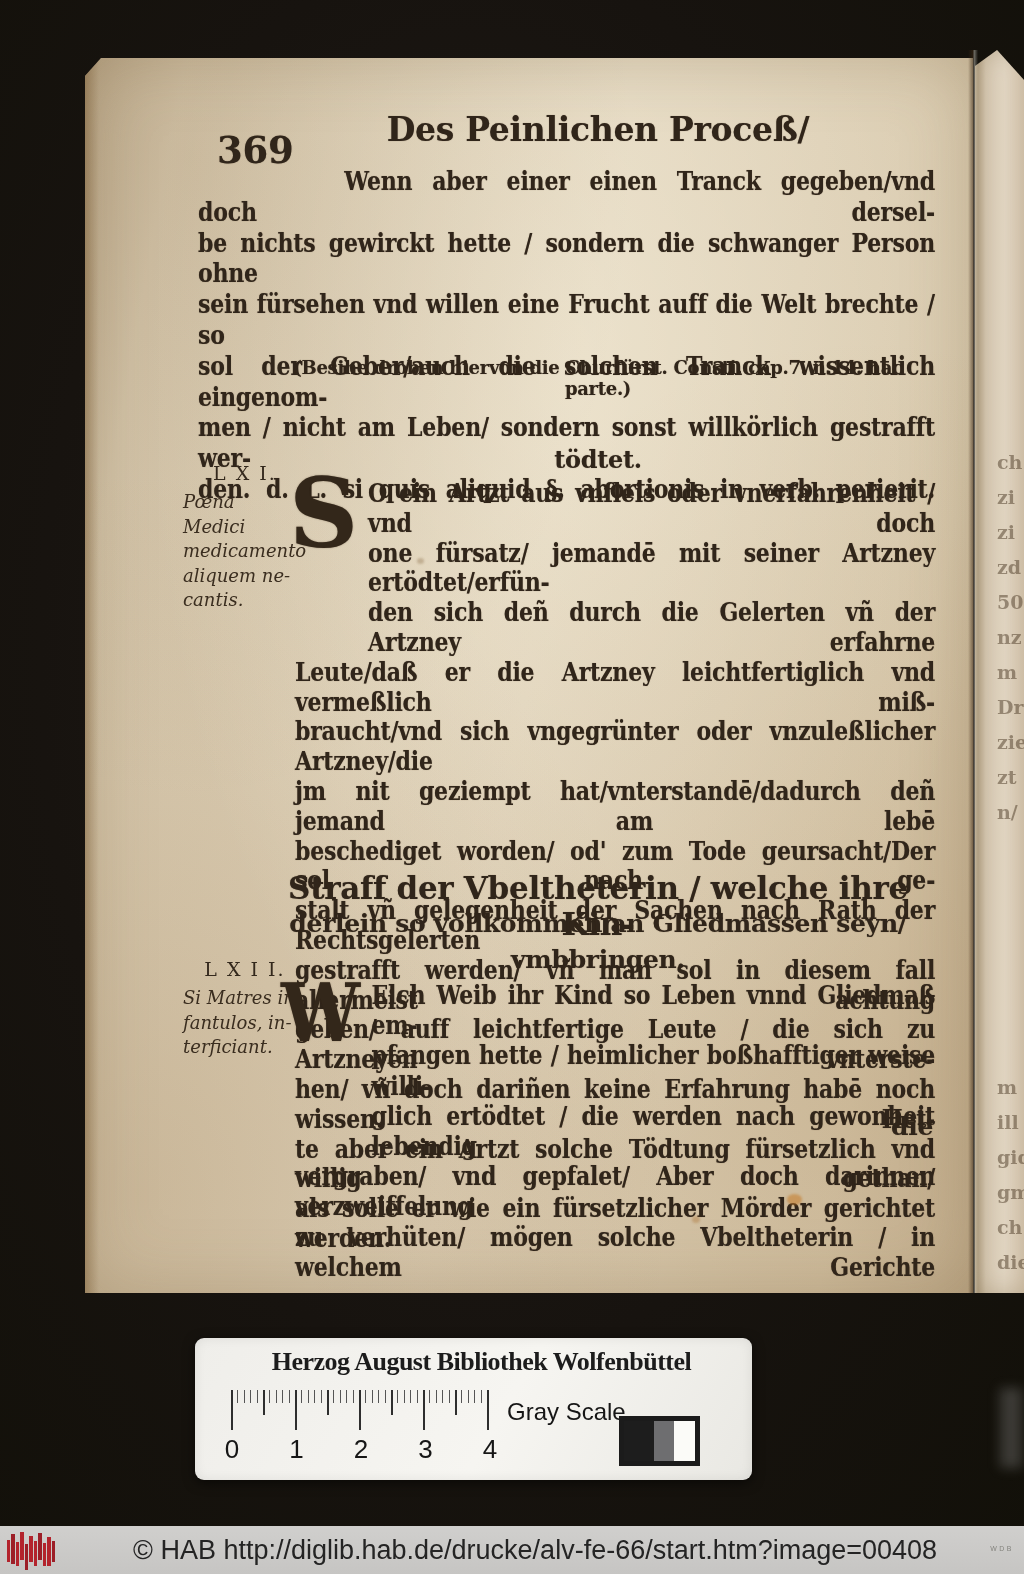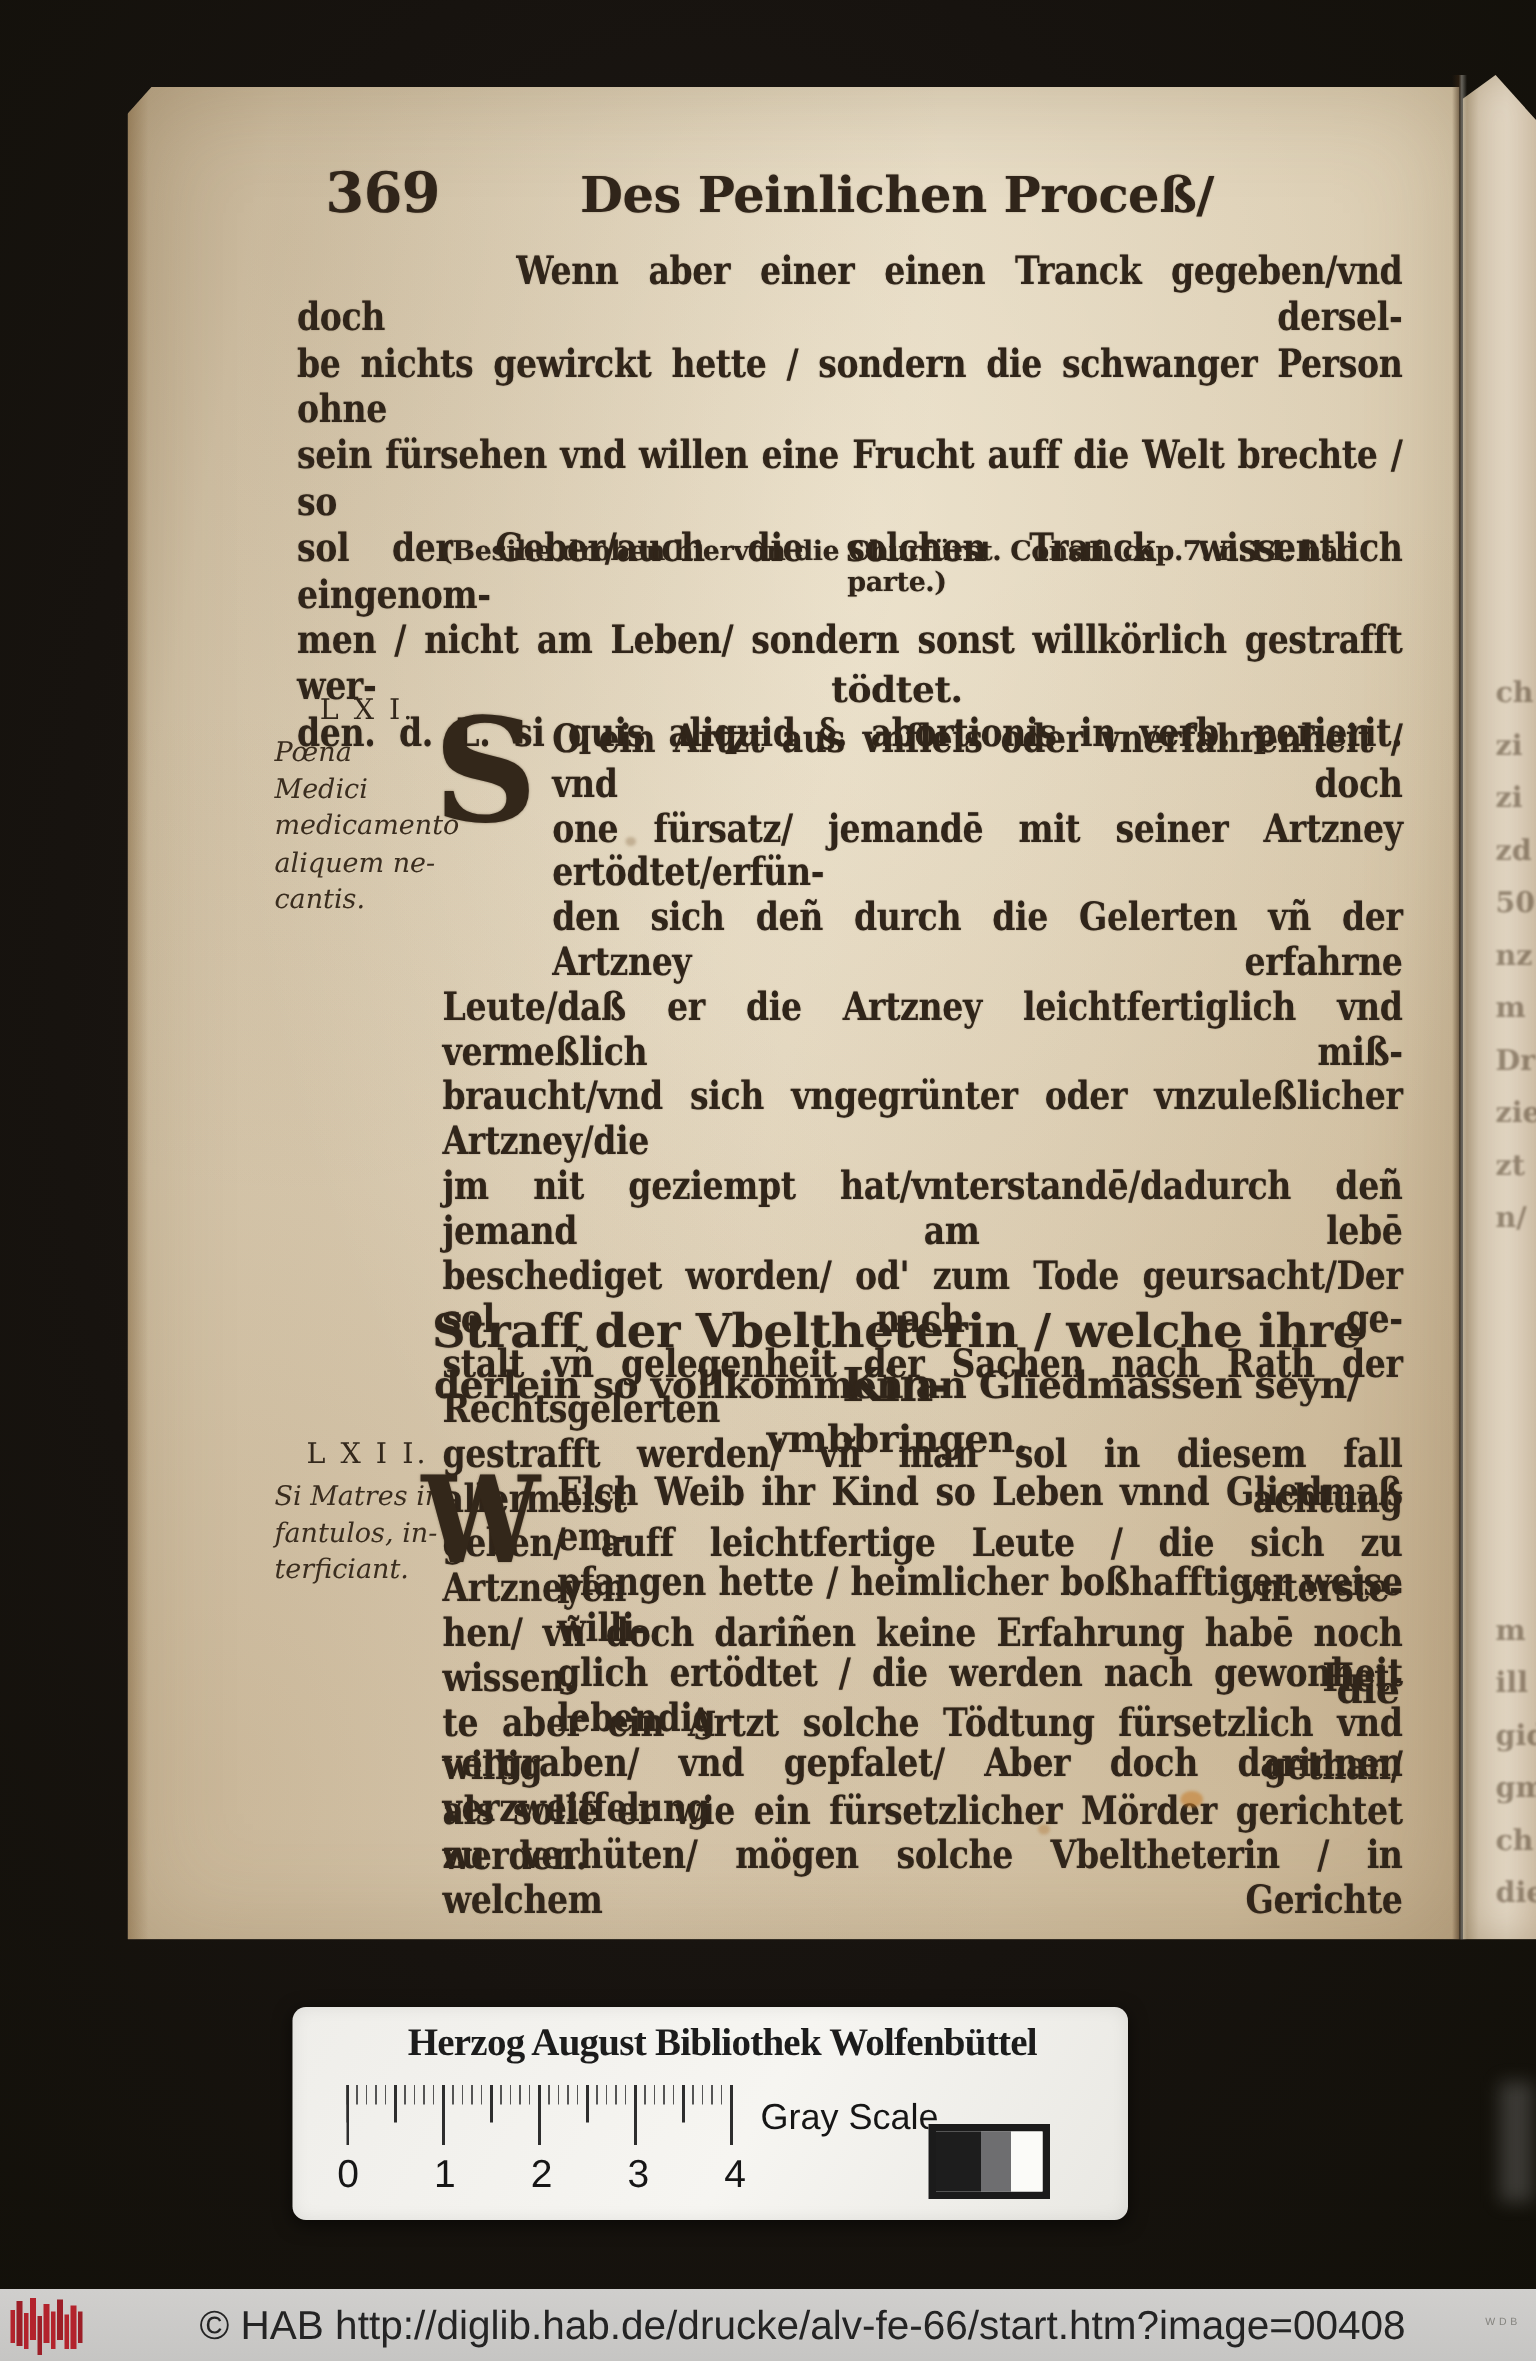--- a/index.html
+++ b/index.html
@@ -13,21 +13,21 @@
           radial-gradient(ellipse at 55% 25%, rgba(255,250,232,.38), transparent 62%),
           radial-gradient(ellipse at 88% 85%, rgba(150,112,62,.20), transparent 52%),
           radial-gradient(ellipse at 6% 92%, rgba(140,104,58,.22), transparent 45%),
           radial-gradient(ellipse at 12% 8%, rgba(130,100,60,.18), transparent 40%),
           linear-gradient(100deg, #c3b296 0%, #d8cab0 9%, #e0d3bb 50%, #d8c9ad 86%, #c8b699 100%);
         box-shadow: inset 0 0 70px rgba(110,85,45,.28);
         color:#30251a;}
   .page::before{content:"";position:absolute;left:0;top:0;bottom:0;width:14px;
         background:linear-gradient(90deg, rgba(120,90,50,.45), rgba(120,90,50,0));}
   .frak{font-weight:bold;letter-spacing:-0.3px;text-shadow:0 0 1px rgba(55,38,20,.45);}
-  .pagenum{position:absolute;left:132px;top:48px;font-size:37px;}
+  .pagenum{position:absolute;left:132px;top:70px;font-size:37px;}
   .ctr{position:absolute;left:176px;width:674px;text-align:center;}
   .runtitle{top:52px;font-size:33px;}
   .noteline{top:299px;font-size:18px;}
   .h1a{top:336px;font-size:33px;}
   .h1b{top:387px;font-size:24px;}
   .h2a{top:812px;font-size:31px;}
   .h2b{top:851px;font-size:25px;}
   .h2c{top:887px;font-size:25px;}
   
   .tcol{position:absolute;transform:scaleX(.85);transform-origin:0 0;}

